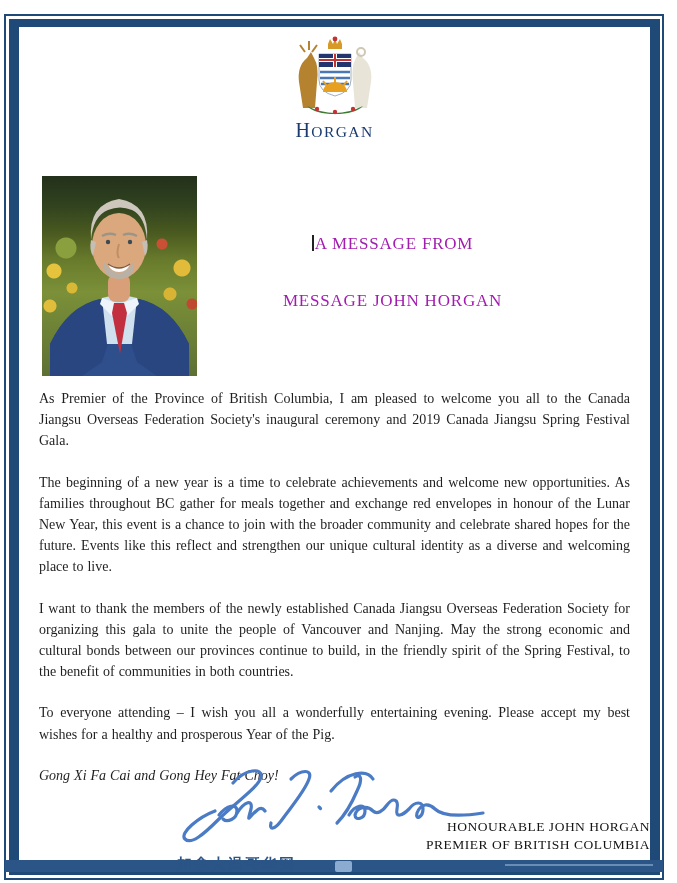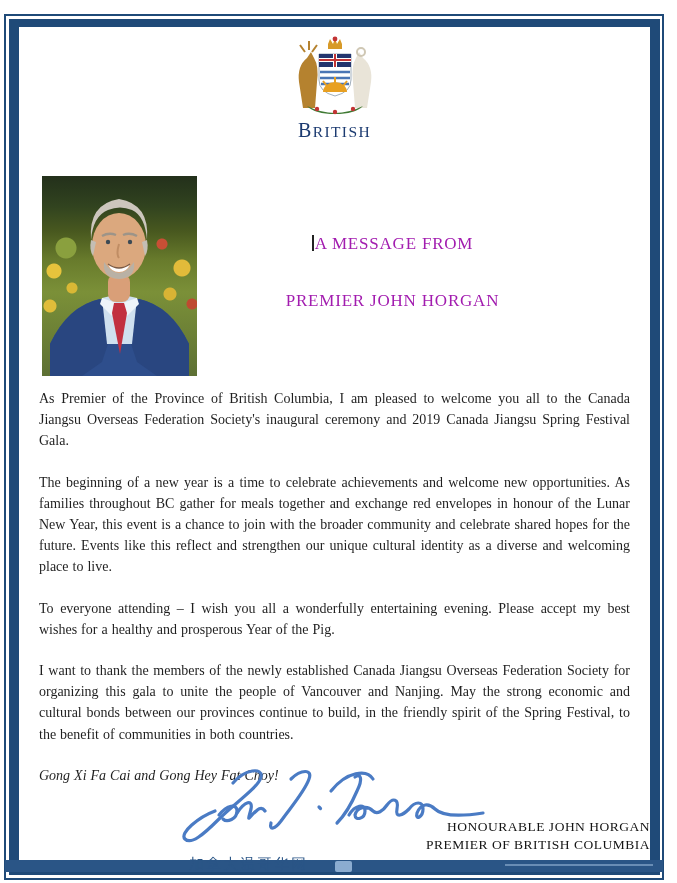--- a/index.html
+++ b/index.html
@@ -62,22 +62,22 @@
   .signoff {
     position:absolute; left:19px; right:27px; top:818px; text-align:right;
     font-size:13.5px; line-height:18px; letter-spacing:0.5px; color:#141414;
   }
   
   .wm-layer { position:absolute; left:5px; right:14px; bottom:11px; height:17px; overflow:hidden;
     font-family:"DejaVu Sans", sans-serif; }
   .wm-bar { position:absolute; left:0; right:0; top:5px; bottom:0;
     background:var(--watermark-bar,#2A5586); }
   .wm-cn {
-    position:absolute; left:184px; top:0; color:var(--watermark-bar,#2A5586);
-    font-size:15px; font-weight:normal; letter-spacing:2px; z-index:2;
+    position:absolute; left:172px; top:0; color:var(--watermark-bar,#2A5586);
+    font-size:15px; font-weight:bold; letter-spacing:2px; z-index:2;
   }
   .wm-icon {
     position:absolute; left:330px; top:6px; width:17px; height:11px; z-index:3;
     background:var(--watermark-text,#9CBCDD); border-radius:2px; opacity:0.85;
   }
   .wm-site {
     position:absolute; left:388px; top:2px; color:var(--watermark-text,#9CBCDD);
     font-size:10px; font-weight:bold; letter-spacing:4px; z-index:3;margin-top:16px;
   }
   .wm-rule { position:absolute; left:500px; right:10px; top:9px; height:2px;
@@ -111,21 +111,21 @@
       <path d="M37,36 h30 M37,42 h30 M38,48 h28" stroke="#4a76b5" stroke-width="2.4" fill="none"></path>
       <path d="M40,56 a12,10 0 0 1 24,0 Z" fill="#e8a020"></path>
       <path d="M44,50 l-4,-5 M52,48 v-7 M60,50 l4,-5" stroke="#e8a020" stroke-width="2"></path>
 
       <path d="M24,70 q28,14 56,0 q-8,8 -28,8 q-20,0 -28,-8 Z" fill="#3f7a33"></path>
       <circle cx="34" cy="73" r="2.2" fill="#c23434"></circle>
       <circle cx="52" cy="76" r="2.2" fill="#c23434"></circle>
       <circle cx="70" cy="73" r="2.2" fill="#c23434"></circle>
     </svg>
     <div class="crest-title">
-      <span class="crest-line">BRITISH</span>
+      <span class="crest-line">HORGAN</span>
     </div>
   </div>
 
   <div class="photo">
     <svg width="155" height="200" viewBox="0 0 155 200">
 
       <path d="M8,200 L8,168 Q26,130 58,123 L97,123 Q129,130 147,168 L147,200 Z" fill="#2e4e8c"></path>
       <path d="M58,123 L72,150 L60,186 L40,200 L8,200 L8,168 Q26,130 58,123 Z" fill="#294680"></path>
       <path d="M97,123 L83,150 L95,186 L115,200 L147,200 L147,168 Q129,130 97,123 Z" fill="#294680"></path>
 
@@ -149,28 +149,28 @@
       <path d="M77,68 q-3,10 0,14" stroke="#c08d64" stroke-width="2" fill="none"></path>
 
       <path d="M62,86 q15,22 30,0 q2,16 -15,17 q-17,-1 -15,-17 Z" fill="#b9b1a5"></path>
       <path d="M66,88 q11,8 22,0 q-3,8 -11,8 q-8,0 -11,-8 Z" fill="#ffffff"></path>
       <path d="M66,88 q11,8 22,0" stroke="#7a5a44" stroke-width="1.4" fill="none"></path>
     </svg>
   </div>
 
   <div class="heading-block">
     <div class="heading-line1"><span class="caret"></span><span>A MESSAGE FROM</span></div>
-    <div class="heading-line2">PREMIER JOHN HORGAN</div>
+    <div class="heading-line2">MESSAGE JOHN HORGAN</div>
   </div>
 
   <div class="body-text">
     <p>As Premier of the Province of British Columbia, I am pleased to welcome you all to the Canada Jiangsu Overseas Federation Society's inaugural ceremony and 2019 Canada Jiangsu Spring Festival Gala.</p>
     <p>The beginning of a new year is a time to celebrate achievements and welcome new opportunities. As families throughout BC gather for meals together and exchange red envelopes in honour of the Lunar New Year, this event is a chance to join with the broader community and celebrate shared hopes for the future. Events like this reflect and strengthen our unique cultural identity as a diverse and welcoming place to live.</p>
+    <p>I want to thank the members of the newly established Canada Jiangsu Overseas Federation Society for organizing this gala to unite the people of Vancouver and Nanjing. May the strong economic and cultural bonds between our provinces continue to build, in the friendly spirit of the Spring Festival, to the benefit of communities in both countries.</p>
     <p>To everyone attending – I wish you all a wonderfully entertaining evening. Please accept my best wishes for a healthy and prosperous Year of the Pig.</p>
-    <p>I want to thank the members of the newly established Canada Jiangsu Overseas Federation Society for organizing this gala to unite the people of Vancouver and Nanjing. May the strong economic and cultural bonds between our provinces continue to build, in the friendly spirit of the Spring Festival, to the benefit of communities in both countries.</p>
     <p class="greeting">Gong Xi Fa Cai and Gong Hey Fat Choy!</p>
   </div>
 
   <svg class="signature" viewBox="0 0 380 85">
     <g fill="none" stroke="#4A7BC4" stroke-width="3.2" stroke-linecap="round" stroke-linejoin="round">
       <path d="M118,20 C130,6 148,4 146,14 C144,24 120,40 104,56 C88,72 76,82 70,76 C64,70 84,54 100,48"></path>
       <path d="M104,52 C112,42 122,40 122,48 C122,56 112,60 108,56"></path>
       <path d="M122,50 C130,38 138,36 136,46 C134,54 132,58 136,53 C142,47 146,42 150,48"></path>
       <path d="M176,16 C186,6 198,6 194,16 C190,28 176,44 166,58 C160,66 154,68 156,60"></path>
       <path d="M204,44 l1.5,1.5"></path>

